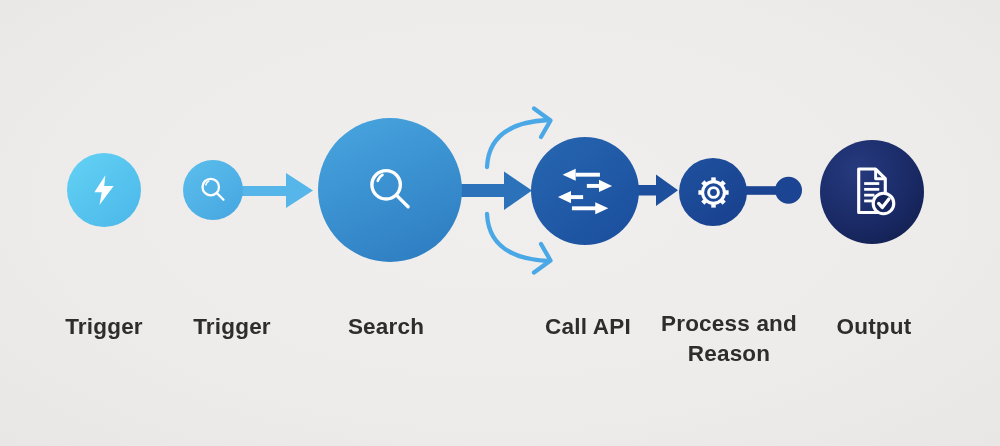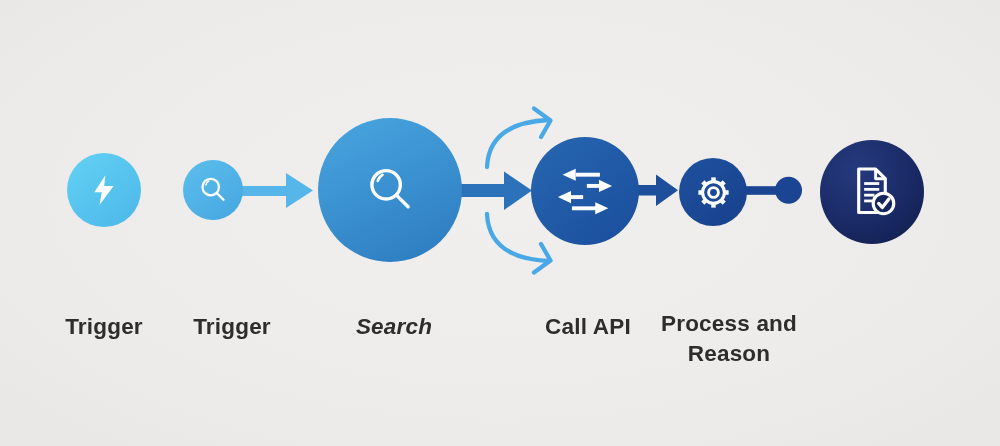--- a/index.html
+++ b/index.html
@@ -27,21 +27,21 @@
     background:linear-gradient(140deg,#1f529f 0%,#183f8c 100%);}
   .node-output  {left:820px;top:140px; width:104px;height:104px;
     background:radial-gradient(circle at 35% 28%, #253a7e 0%, #1a2a66 55%, #0f1b47 100%);}
   .label{
     position:absolute;z-index:2;
     font-weight:700;font-size:22.5px;line-height:30px;
     color:#2e2d2b;text-align:center;letter-spacing:0.2px;margin-top:26px;
   }
   .label-trigger {left:44px; top:286px;width:120px;}
   .label-research{left:172px;top:286px;width:120px;}
-  .label-search  {left:334px;top:286px;width:120px;font-style:italic;}
+  .label-search  {left:326px;top:286px;width:120px;}
   .label-call-api{left:526px;top:286px;width:124px;}
   .label-process {left:659px;top:283px;width:140px;}
   .label-output  {left:814px;top:286px;width:120px;}
 </style>
 </head>
 <body>
 
 <div class="canvas">
 
   <svg class="connector-layer" width="1000" height="446" viewBox="0 0 1000 446">
@@ -121,14 +121,15 @@
       <circle cx="33.5" cy="33.5" r="8.5" fill="#16265c" stroke="#ffffff" stroke-width="2.6"></circle>
       <path d="M29.5,33.5 L32.5,36.8 L38,29.8" fill="none" stroke="#ffffff" stroke-width="2.8" stroke-linecap="round" stroke-linejoin="round"></path>
     </svg>
   </div>
 
   <div class="label label-trigger">Trigger</div>
   <div class="label label-research">Trigger</div>
   <div class="label label-search">Search</div>
   <div class="label label-process">Process and Reason</div>
   <div class="label label-call-api">Call API</div>
+  <div class="label label-output">Output</div>
 
 </div>
 
 </body></html>

